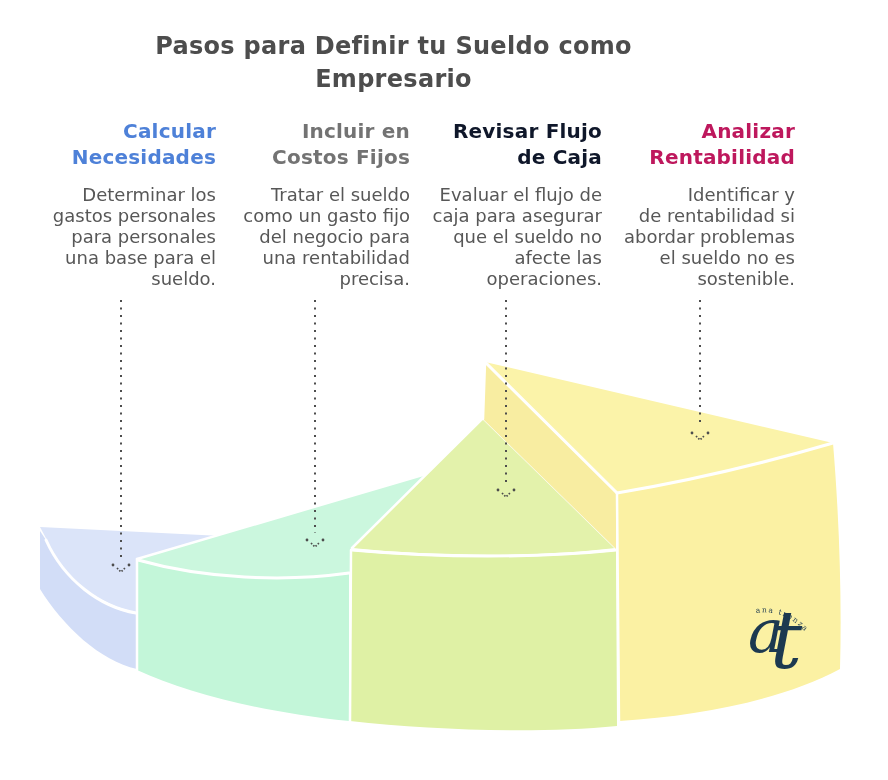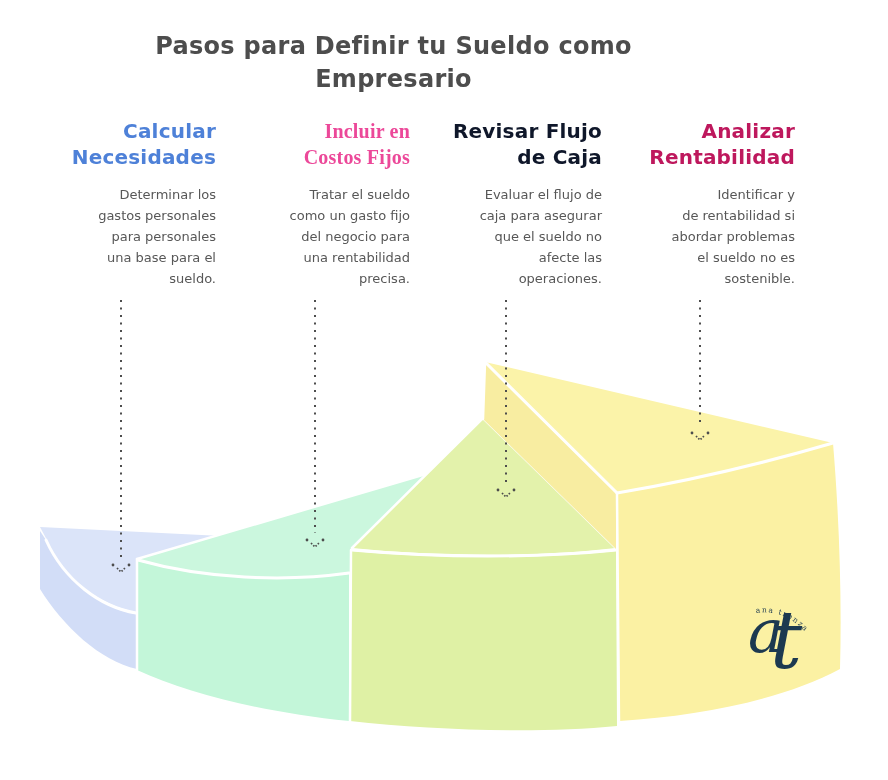--- a/index.html
+++ b/index.html
@@ -9,24 +9,24 @@
   }
   .title{
     position:absolute;top:30px;left:0;width:787px;text-align:center;
     font-weight:bold;font-size:24px;line-height:33px;color:#4d4d4d;letter-spacing:.3px;
   }
   .title div{white-space:nowrap;}
   .chart-svg{position:absolute;left:0;top:0;width:888px;height:780px;}
   .col{position:absolute;top:118px;width:190px;text-align:right;}
   .col .hdr{font-weight:bold;font-size:20px;line-height:26px;letter-spacing:.2px;}
   .col .hdr div{white-space:nowrap;}
-  .col .body{margin-top:14px;font-size:13px;line-height:21px;color:#575757;}
+  .col .body{margin-top:14px;font-size:18px;line-height:21px;color:#575757;}
   .col .body div{white-space:nowrap;}
   .col-1{left:26px;}  .col-1 .hdr{color:#4e81d8;}
-  .col-2{left:220px;} .col-2 .hdr{color:#ec4899;font-family:Liberation Serif, serif;}
+  .col-2{left:220px;} .col-2 .hdr{color:#737373;}
   .col-3{left:412px;} .col-3 .hdr{color:#0f172a;}
   .col-4{left:605px;} .col-4 .hdr{color:#be185d;}
 </style>
 </head>
 <body>
 
 <div class="stage">
 
   <svg class="chart-svg" viewBox="0 0 888 780" aria-hidden="true">
 

